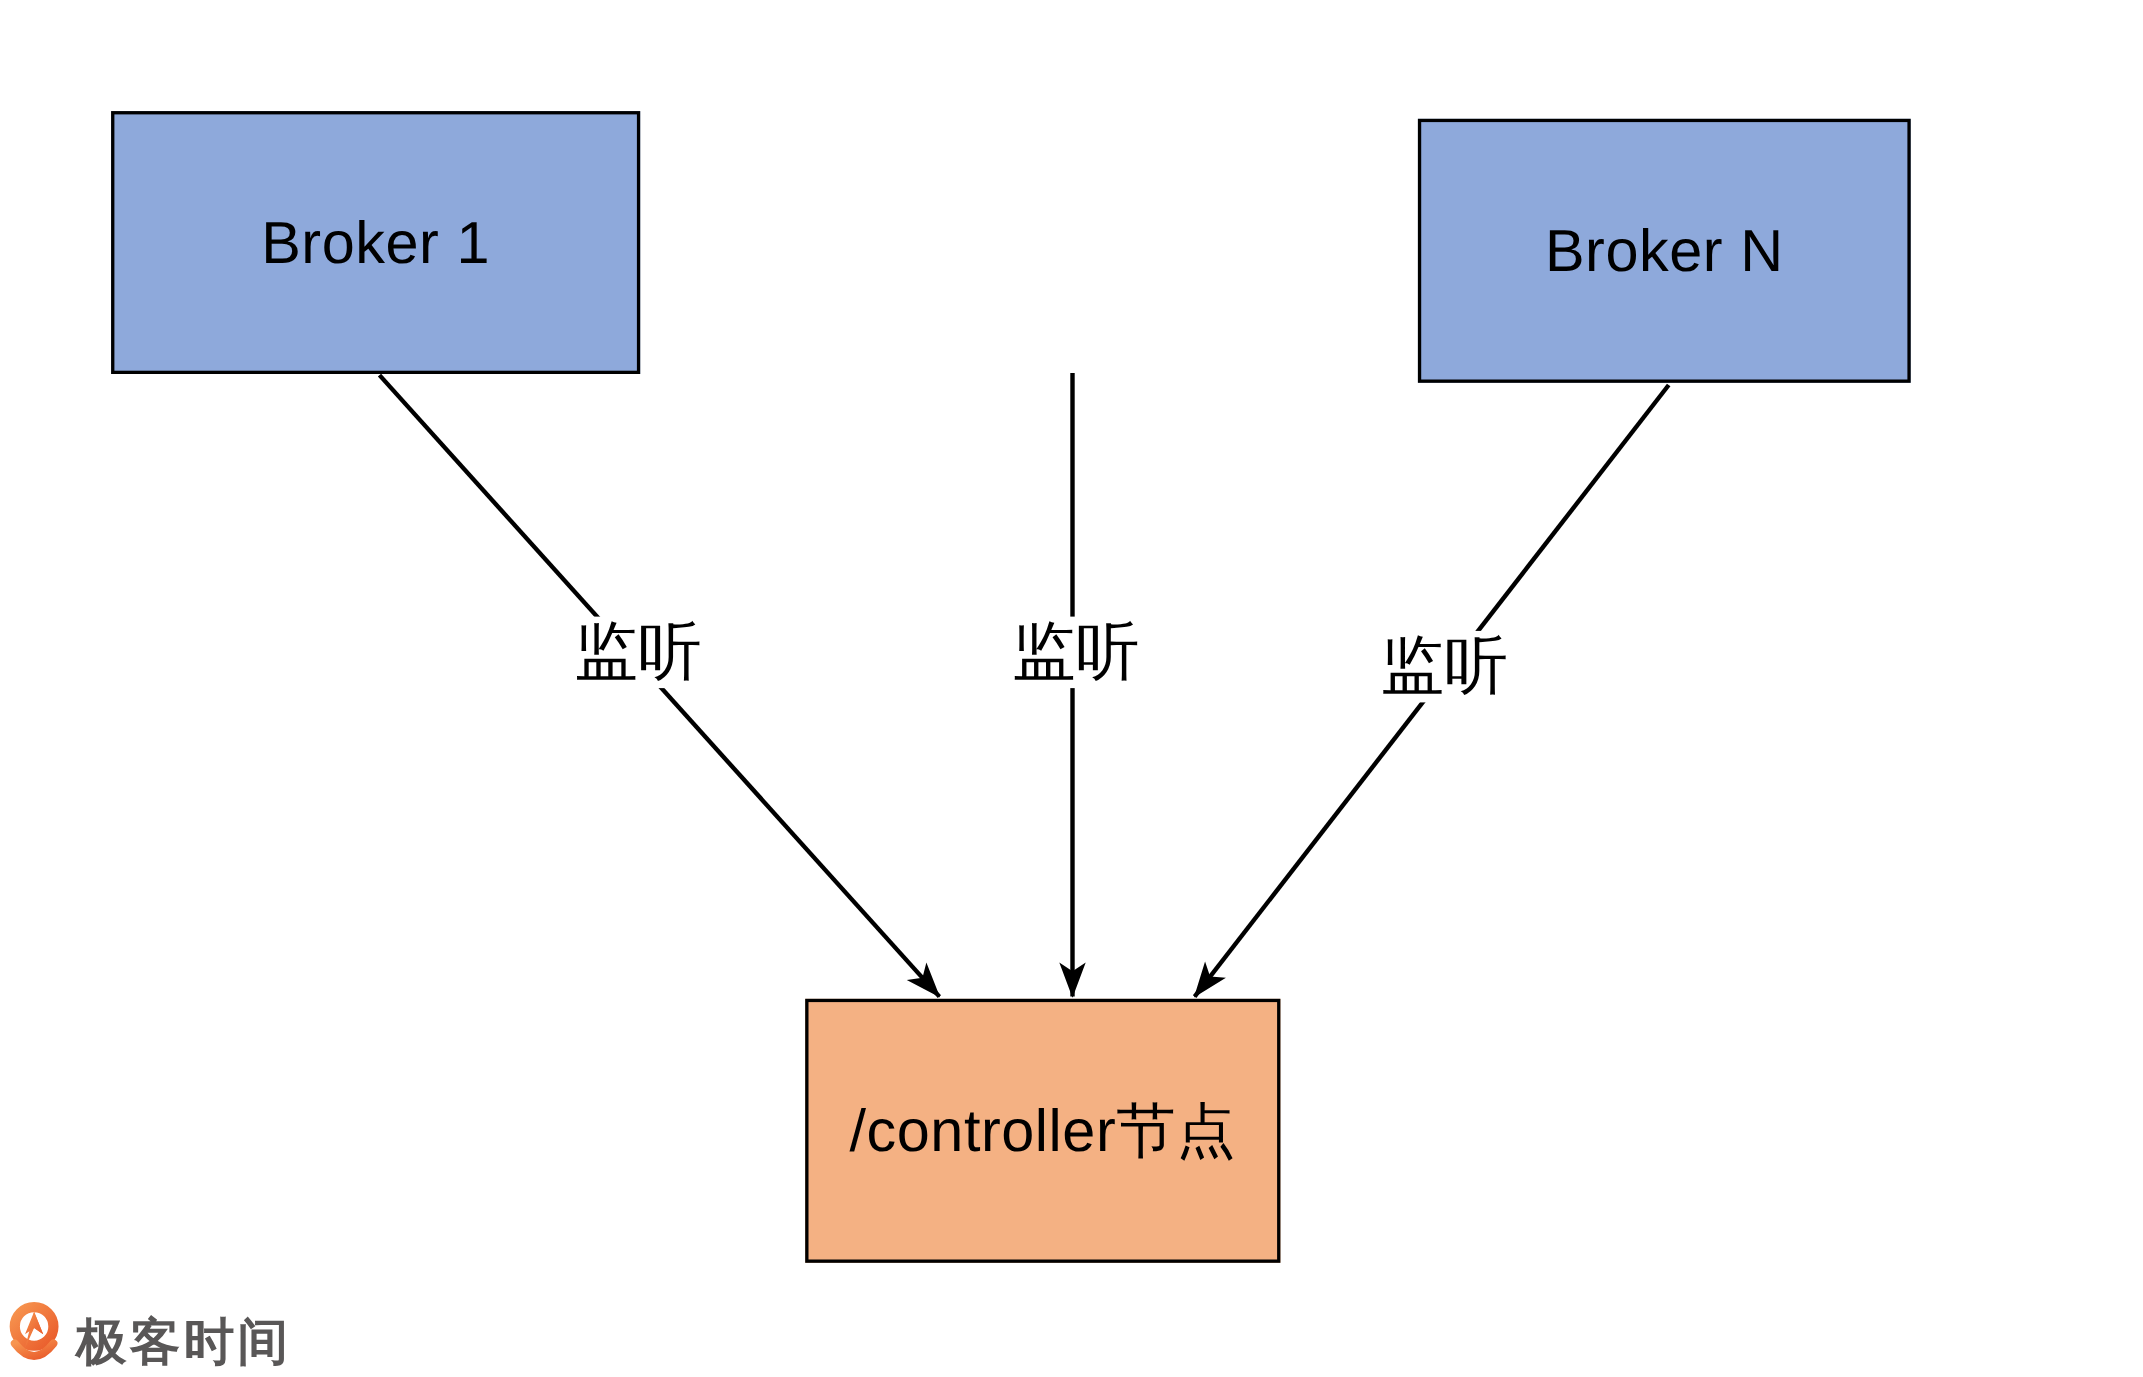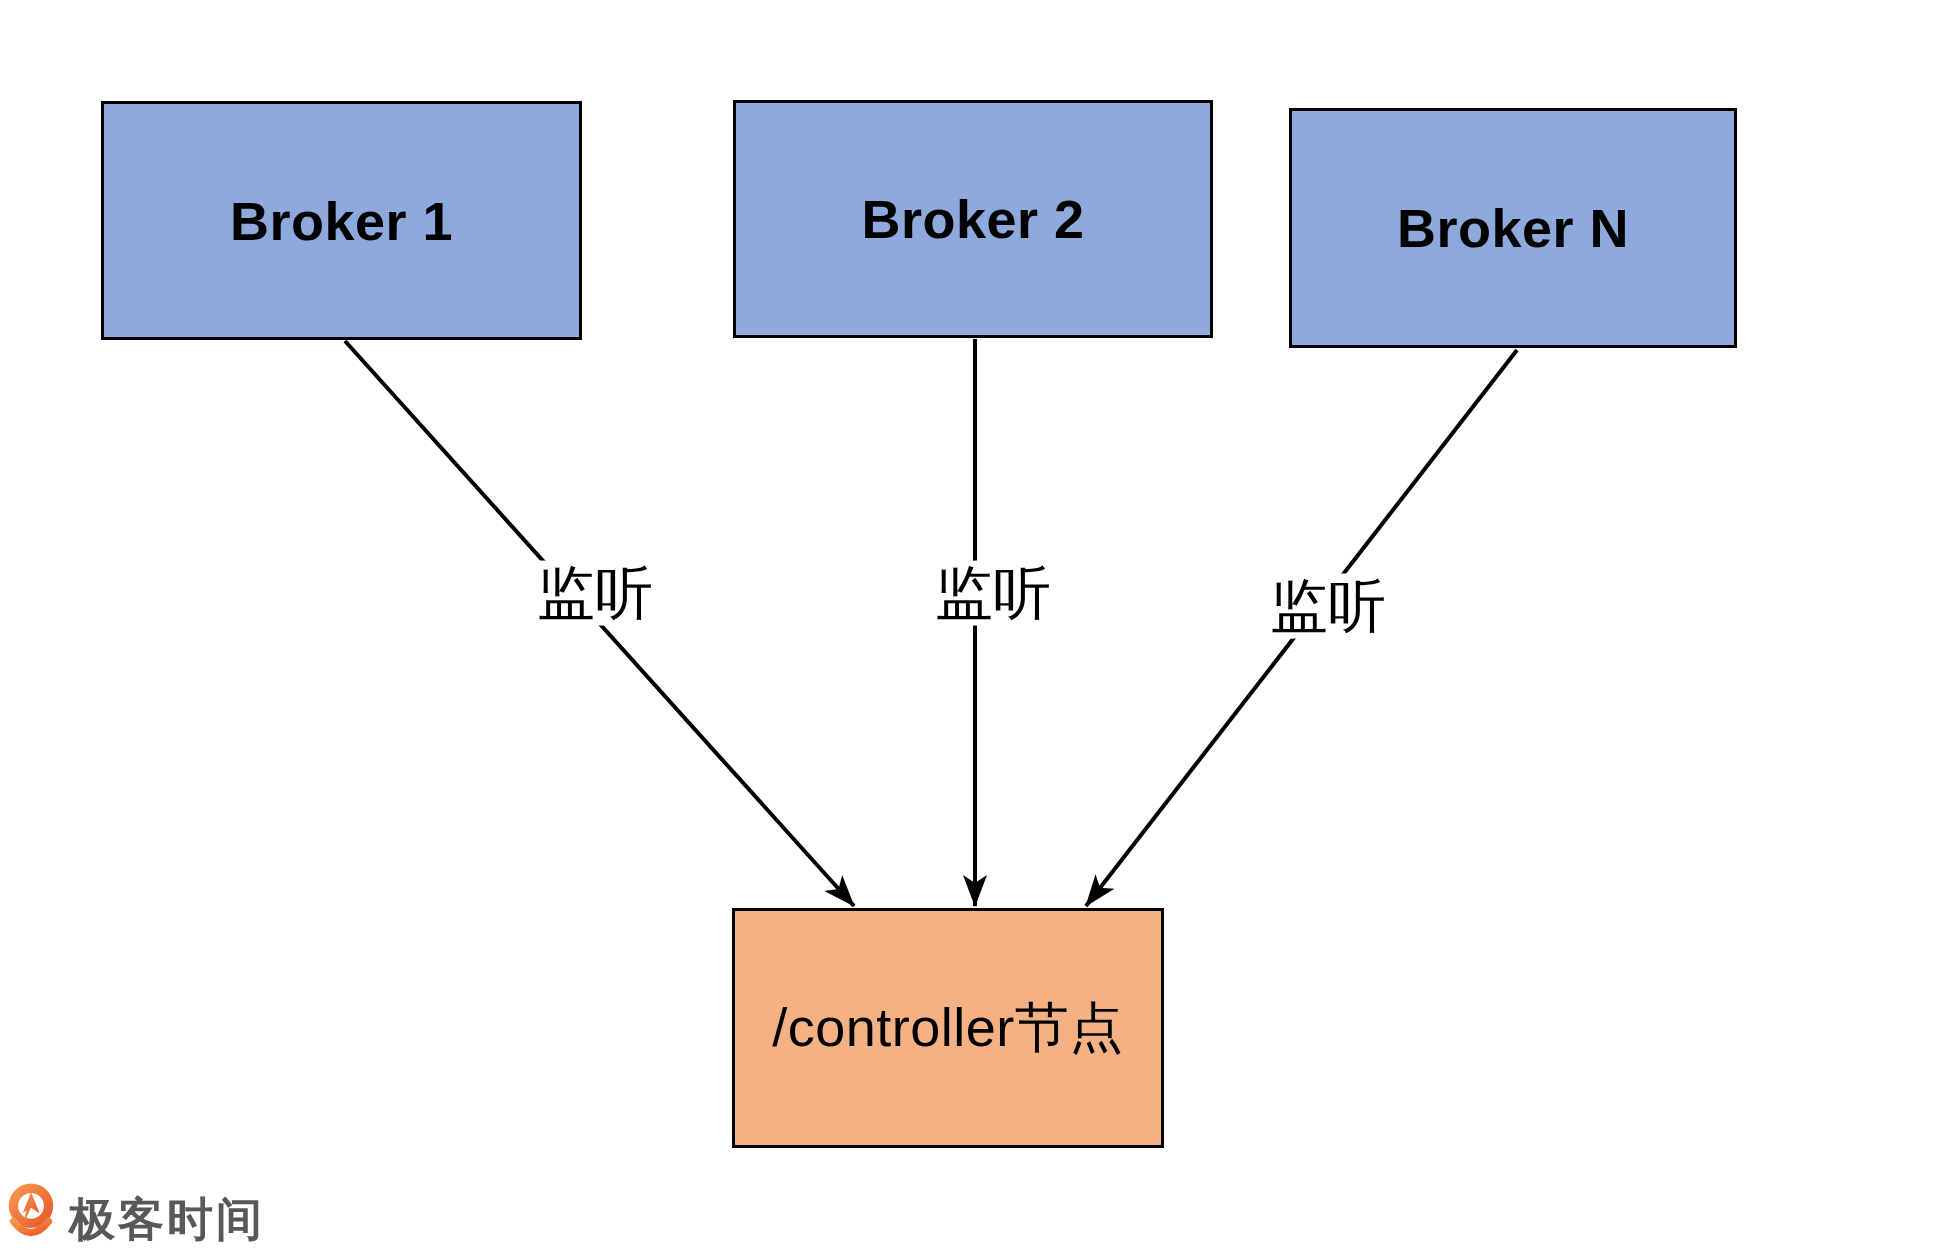--- a/index.html
+++ b/index.html
@@ -20,30 +20,29 @@
   .canvas{position:absolute;inset:0;}
   #edge-svg{position:absolute;left:0;top:0;z-index:1;}
   .node{
     position:absolute;z-index:2;
     display:flex;align-items:center;justify-content:center;
     border:3px solid var(--box-border);
     box-sizing:border-box;
     font-size:54px;color:#000;
     letter-spacing:0.5px;
   }
-  .node.broker{background:var(--broker-fill);font-weight:bold;}
+  .node.broker{background:var(--broker-fill);}
   .node.controller{background:var(--controller-fill);}
   .edge-label{
     position:absolute;z-index:3;
     transform:translate(-50%,-50%);
     background:var(--bg);
     font-size:58px;color:#000;
     padding:2px 8px;white-space:nowrap;
     line-height:1.05;
-    margin-left:15px;
   }
   .logo{
     position:absolute;left:7px;top:1180px;z-index:2;
     display:flex;align-items:flex-end;gap:14px;
   }
   .logo-text{
     font-size:46px;font-weight:600;color:var(--logo-text);
     letter-spacing:3px;line-height:1;
   }
 </style>
@@ -59,23 +58,20 @@
       </marker>
     </defs>
 
   <line x1="345" y1="341" x2="854" y2="906" stroke="#000000" stroke-width="4" marker-end="url(#arrowhead)"></line>
       <line x1="975" y1="339" x2="975" y2="906" stroke="#000000" stroke-width="4" marker-end="url(#arrowhead)"></line>
       <line x1="1517" y1="350" x2="1086" y2="906" stroke="#000000" stroke-width="4" marker-end="url(#arrowhead)"></line>
     </svg>
 
   <div class="node broker" id="node-broker1" style="left: 101px; top: 101px; width: 481px; height: 239px;">
     <span>Broker 1</span>
-  </div>
-  <div class="node broker" id="node-broker2" style="left: 733px; top: 100px; width: 480px; height: 238px;">
-    <span>Broker 2</span>
   </div>
   <div class="node broker" id="node-brokerN" style="left: 1289px; top: 108px; width: 448px; height: 240px;">
     <span>Broker N</span>
   </div>
   <div class="node controller" id="node-controller" style="left: 732px; top: 908px; width: 432px; height: 240px; text-align: center;">
     <span>/controller节点</span>
   </div>
 
   <div class="edge-label" id="elabel-0" style="left: 580px; top: 593px;">监听</div>
   <div class="edge-label" id="elabel-1" style="left: 978px; top: 593px;">监听</div>

